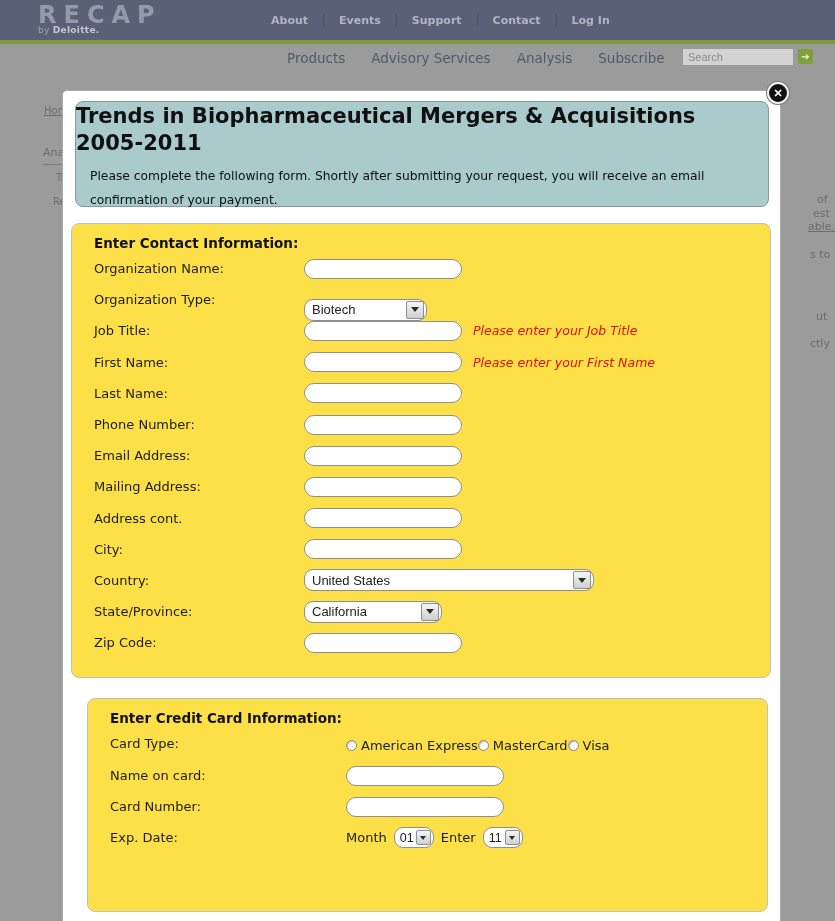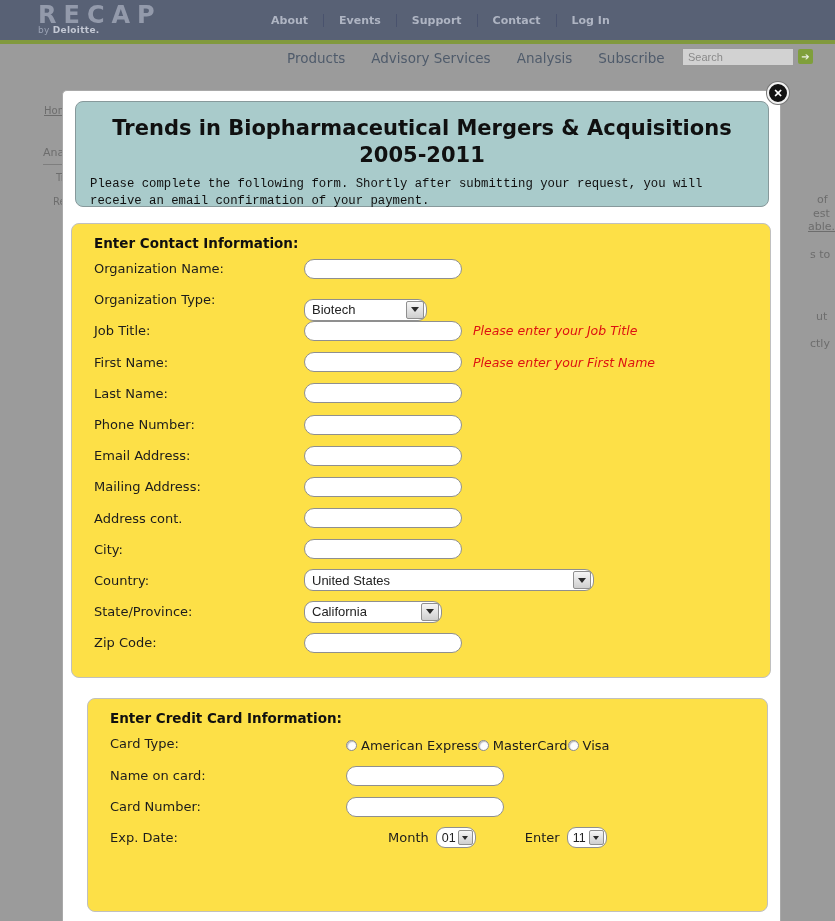--- a/index.html
+++ b/index.html
@@ -35,22 +35,22 @@
 
   
   .modal { position:absolute; left:62px; top:90px; width:719px; height:831px; background:#ffffff;
     border:1px solid #a9a9a9; border-bottom:none; border-radius:5px 5px 0 0; }
   .close-btn { position:absolute; left:704px; top:-9px; width:22px; height:22px; border-radius:50%;
     background:#121212; border:2px solid #f2f2f2; box-shadow:0 0 0 1px #777; color:#fff; font-size:11px;
     font-weight:bold; line-height:18px; text-align:center; cursor:pointer; padding:0; }
 
   .modal-head { position:absolute; left:12px; top:10px; width:694px; height:106px; background:#a9cbcb;
     border:1px solid #87999b; border-radius:8px; }
-  .modal-title { text-align:center; font-size:21px; font-weight:bold; color:#101010; line-height:27px; margin-top:13px; }
-  .modal-instructions { font-size:12.3px; color:#101010; line-height:17px; margin:7px 12px 0 14px;font-family:Liberation Mono, monospace; }
+  .modal-title { font-size:21px; font-weight:bold; color:#101010; line-height:27px; margin-top:1px; }
+  .modal-instructions { font-size:12.3px; color:#101010; line-height:24px; margin:7px 12px 0 14px; }
 
   .fieldset { position:absolute; background:#fde047; border:1px solid #c0c0c0; border-radius:8px; }
   .fs-contact { left:8px; top:132px; width:700px; height:455px; }
   .fs-credit  { left:24px; top:607px; width:681px; height:214px; }
   .fs-heading { font-size:13.5px; font-weight:bold; color:#101010; margin:11px 0 0 22px; }
   .rows { margin-top:2px; }
   .frow { display:flex; align-items:center; height:31.2px; padding-left:22px; }
   .flabel { width:210px; font-size:13px; color:#1c1c1c; flex:none; }
   .fs-credit .flabel { width:236px; }
 
@@ -73,21 +73,21 @@
   .sel-sm .sel-arrow { border-left-width:3px; border-right-width:3px; border-top-width:4px; }
 
   .cardtype-row { display:flex; padding-left:22px; margin-top:10px; }
   .radio-stack { display:flex; }
   .radio-line { display:flex; align-items:center; height:18px; cursor:pointer; }
   .radio { width:11px; height:11px; border-radius:50%; border:1px solid #8a8a8a;
     background:#fdfdfd; box-shadow:inset 1px 1px 1px #bbb; margin-right:4px; flex:none; }
   .rlabel { font-size:13px; color:#1c1c1c; }
   .name-row { margin-top:6px; }
   .exp-wrap { display:flex; align-items:center; gap:7px; }
-  .exp-word { font-size:13px; color:#1c1c1c;margin-left:42px; }
+  .exp-word { font-size:13px; color:#1c1c1c; }
 </style>
 </head>
 <body>
 
 <div class="topbar">
   <div class="logo-block">
     <div class="logo">RECAP</div>
     <div class="byline"><span>by </span><b>Deloitte.</b></div>
   </div>
   <div class="topnav">

